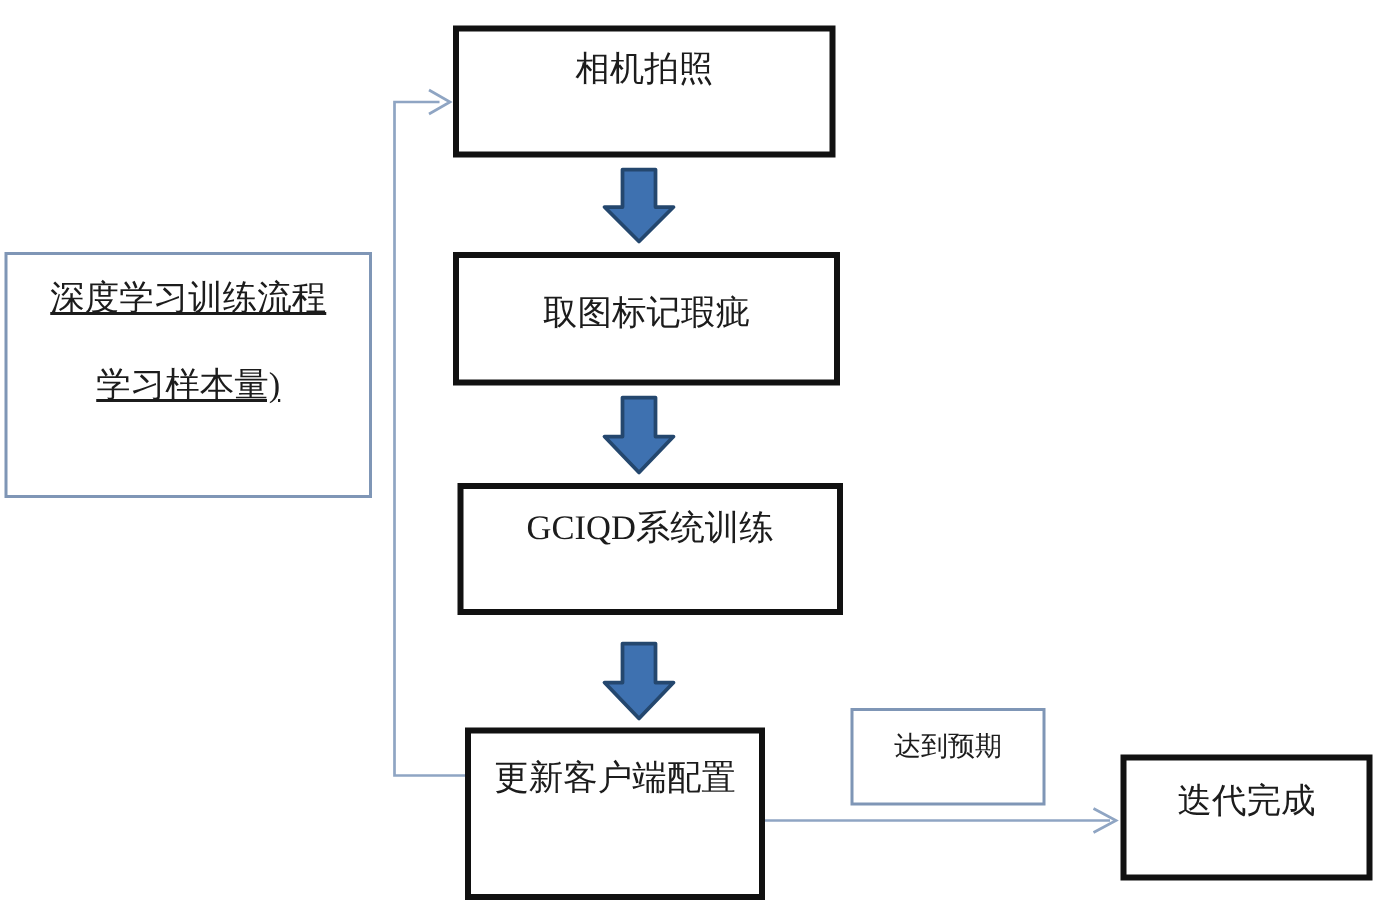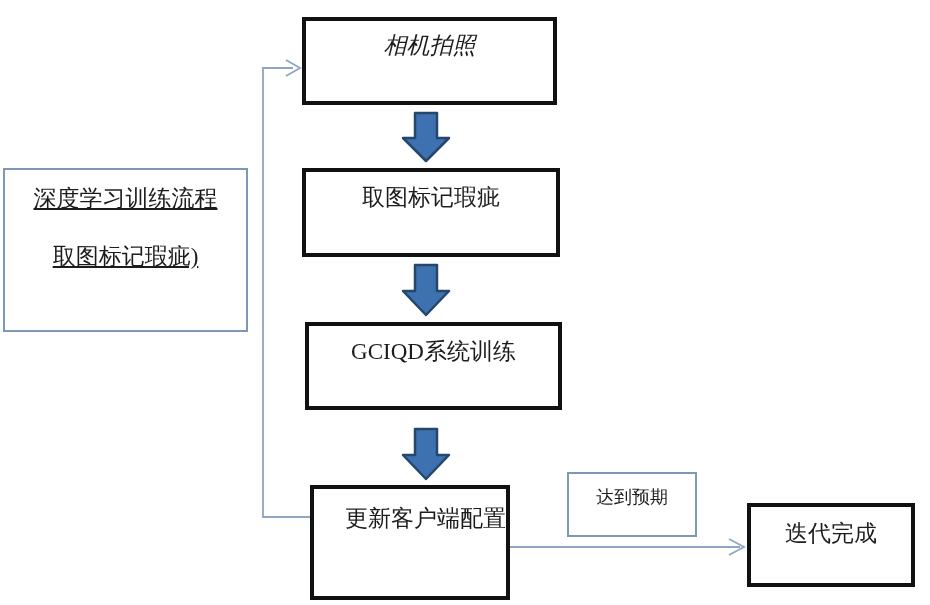--- a/index.html
+++ b/index.html
@@ -48,44 +48,42 @@
     line-height: 34px;
     text-decoration: underline;
   }
   .info-spacer { height: 24px; }
   .box-camera {
     left: 302px;
     top: 17px;
     width: 255px;
     height: 88px;
     padding-top: 10px;
-    font-style: italic;
   }
   .box-mark {
     left: 302px;
     top: 168px;
     width: 258px;
     height: 89px;
-    padding-top: 11px;
+    padding-top: 22px;
   }
   .box-train {
     left: 305px;
     top: 322px;
     width: 257px;
     height: 88px;
     padding-top: 11px;
   }
   .box-update {
     left: 310px;
     top: 485px;
     width: 200px;
     height: 115px;
     padding-top: 12px;
     line-height: 36px;
-    text-align: right;
   }
   .box-done {
     left: 747px;
     top: 503px;
     width: 168px;
     height: 84px;
     padding-top: 12px;
   }
   .label-expect {
     left: 567px;
@@ -121,21 +119,21 @@
     <polyline class="connector" points="729,539 744,547 729,555"></polyline>
 
     <path class="block-arrow" d="M415 113 H437 V138 H449 L426 161 L403 138 H415 Z"></path>
     <path class="block-arrow" d="M415 265 H437 V291 H449 L426 315 L403 291 H415 Z"></path>
     <path class="block-arrow" d="M415 429 H437 V455 H449 L426 479 L403 455 H415 Z"></path>
   </svg>
 
   <div class="node soft info-box">
     <div>深度学习训练流程</div>
     <div class="info-spacer"></div>
-    <div>取图标记瑕疵)</div>
+    <div>学习样本量)</div>
   </div>
 
   <div class="node thick box-camera">
     <div>相机拍照</div>
   </div>
 
   <div class="node thick box-mark">
     <div>取图标记瑕疵</div>
   </div>
 

